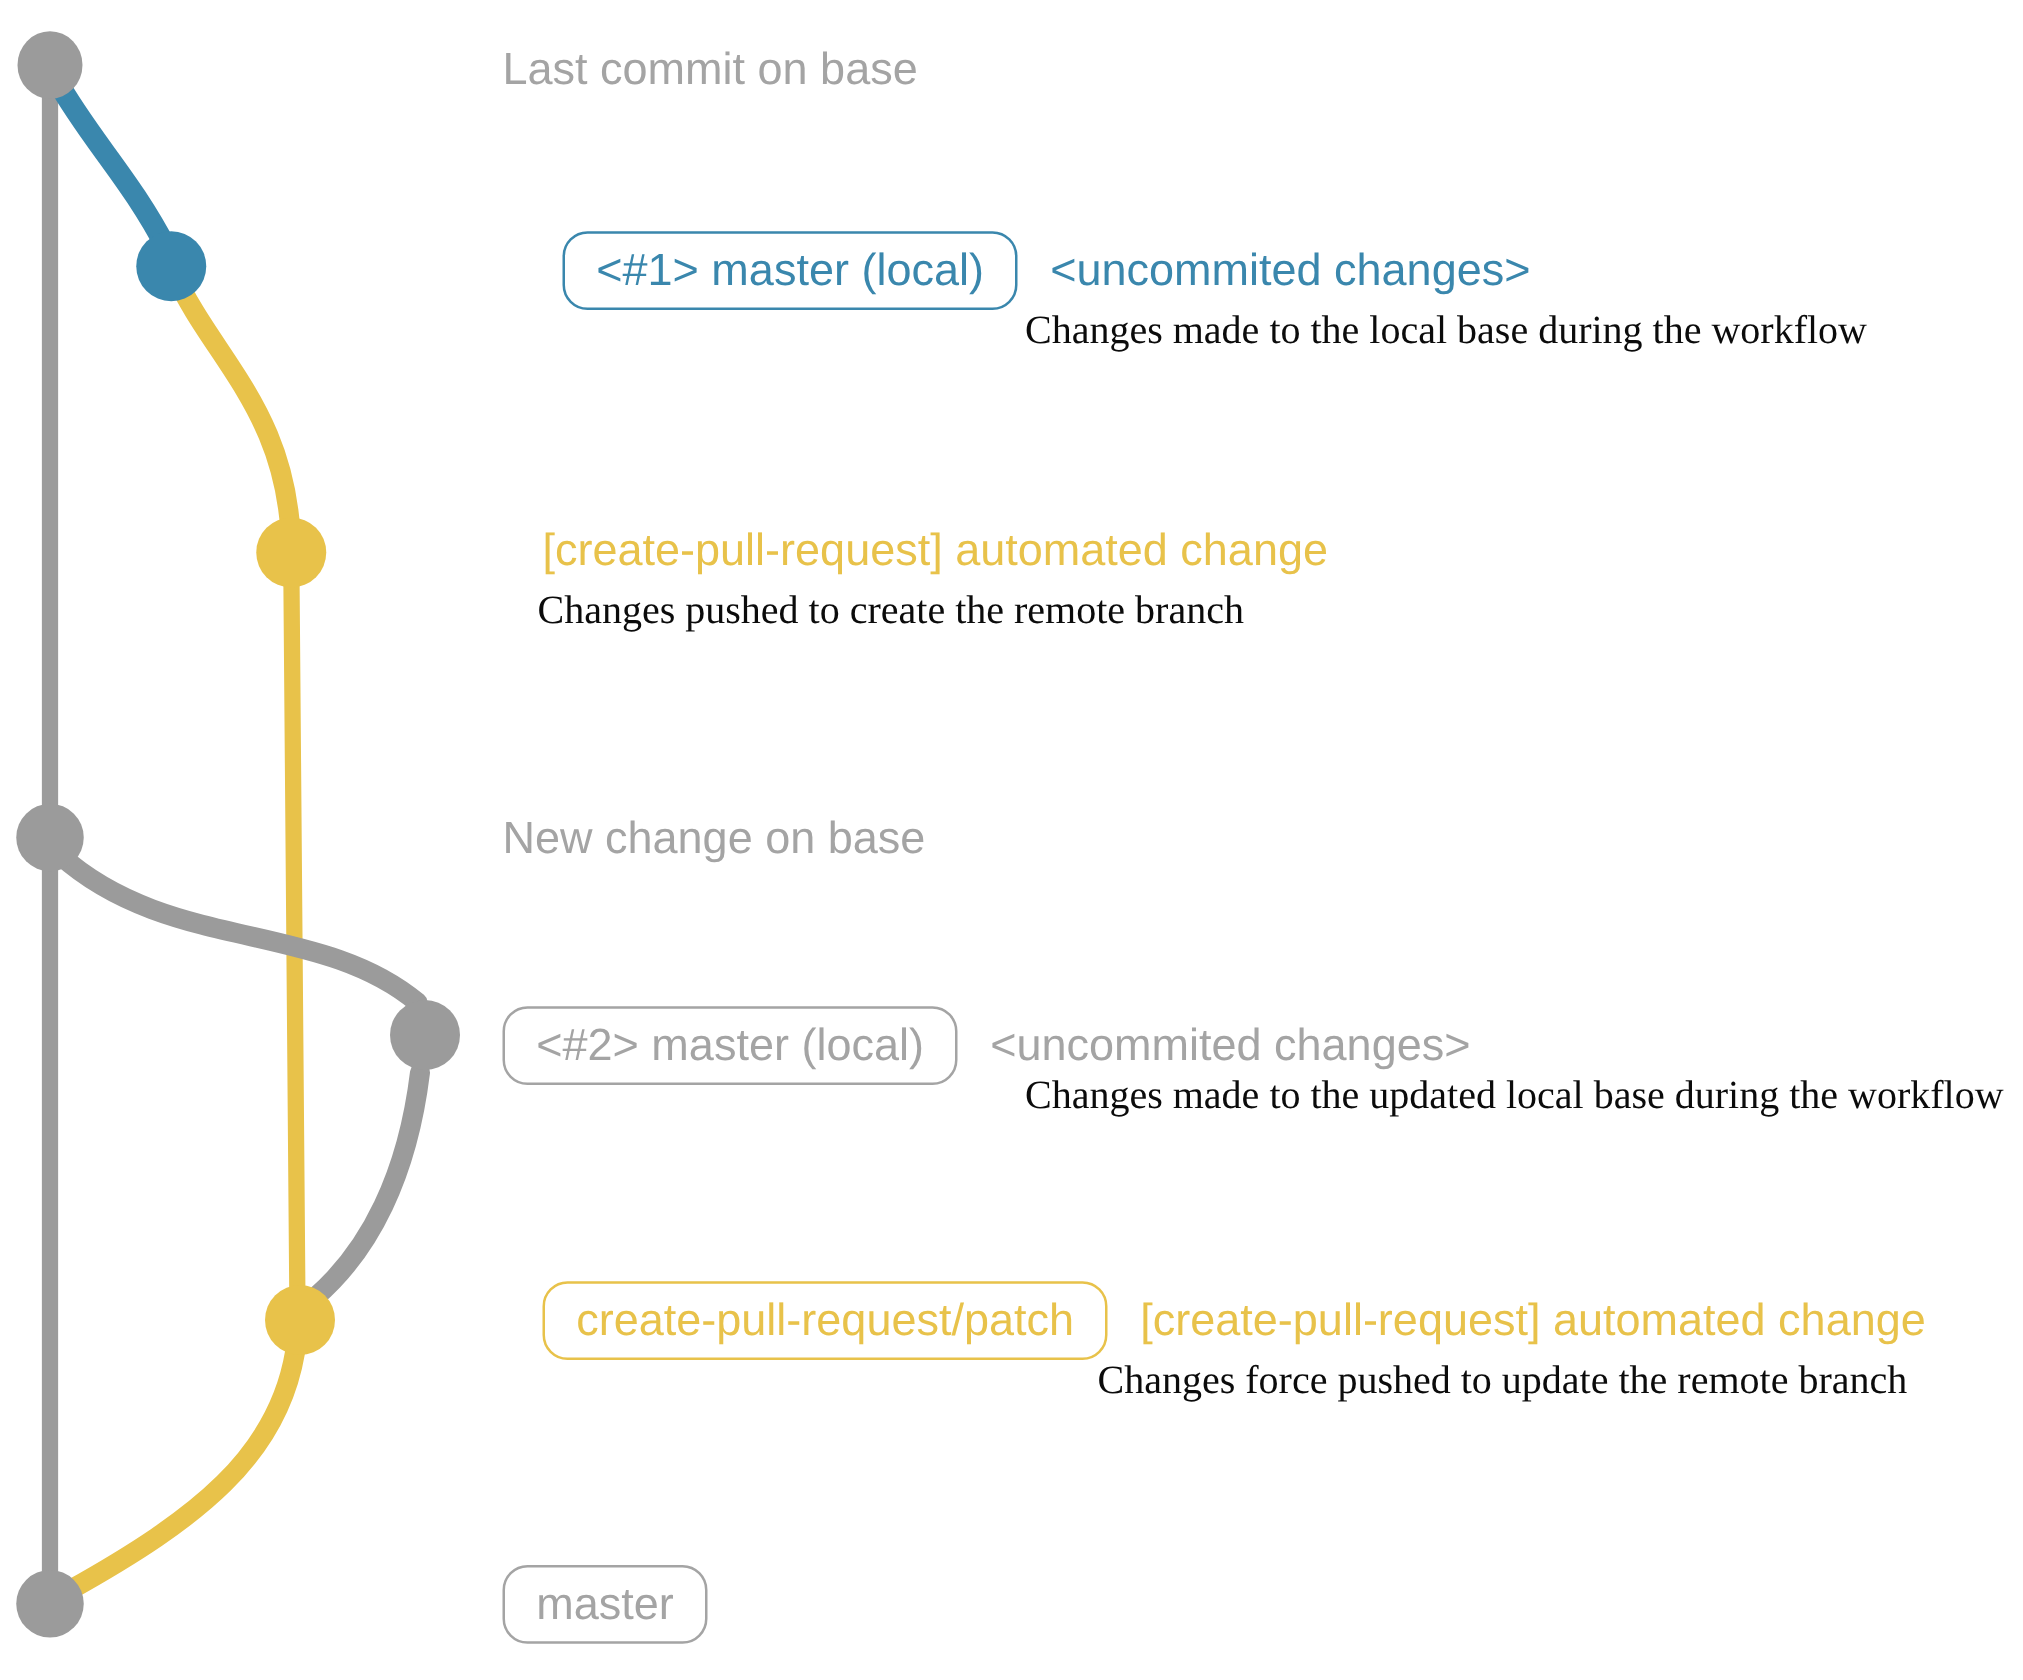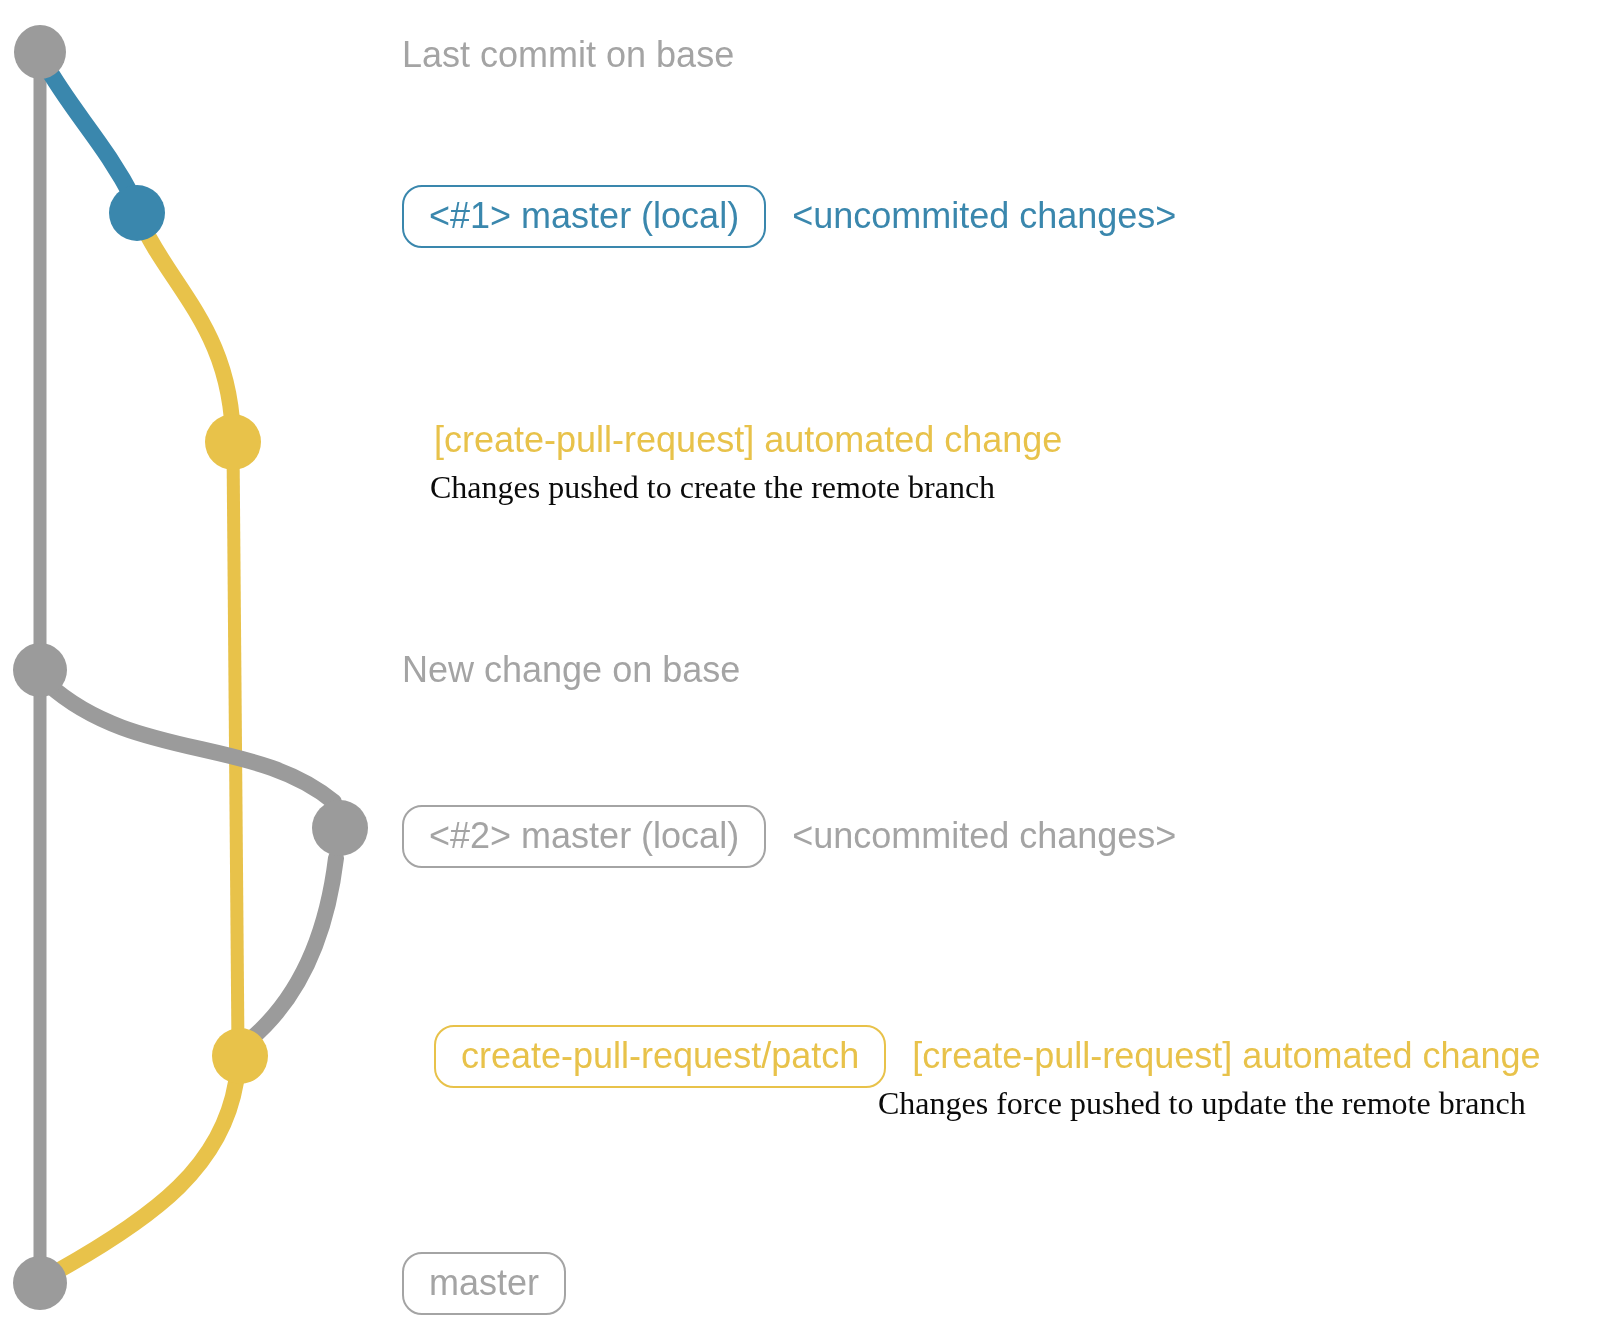--- a/index.html
+++ b/index.html
@@ -14,21 +14,21 @@
   .graph .curve-blue{stroke:var(--blue);stroke-width:17px;}
   .graph .curve-yellow{stroke:var(--yellow);stroke-width:16px;}
   .graph .vline-yellow{stroke:var(--yellow);stroke-width:13px;}
   .graph .dot-gray{fill:var(--gray);}
   .graph .dot-blue{fill:var(--blue);}
   .graph .dot-yellow{fill:var(--yellow);}
   .row{
     position:absolute;left:402px;height:64px;display:flex;align-items:center;gap:26px;
     font-size:36px;white-space:nowrap;text-align:right;
   }
-  .row.blue{color:var(--blue);}
+  .row.blue{color:var(--blue);margin-left:48px;}
   .row.yellow{color:var(--yellow);margin-left:32px;}
   .row.gray{color:var(--gray_text);}
   .badge{
     display:flex;align-items:center;height:59px;padding:0 25px;
     border:2.5px solid currentColor;border-radius:20px;white-space:nowrap;
   }
   .desc{
     position:absolute;font-family:"Liberation Serif",serif;font-size:32px;
     color:var(--ink);white-space:nowrap;line-height:44px;
   }
@@ -58,34 +58,36 @@
   </svg>
 
   <div class="row gray" style="top:23px">
     <span class="msg">Last commit on base</span>
   </div>
 
   <div class="row blue" style="top:184px">
     <span class="badge">&lt;#1&gt; master (local)</span>
     <span class="msg">&lt;uncommited changes&gt;</span>
   </div>
+  <div class="desc" style="top:241px;left:820px">Changes made to the local base during the workflow</div>
 
   <div class="row yellow" style="top:408px">
     <span class="msg">[create-pull-request] automated change</span>
   </div>
   <div class="desc" style="top:465px;left:430px">Changes pushed to create the remote branch</div>
 
   <div class="row gray" style="top:638px">
     <span class="msg">New change on base</span>
   </div>
 
   <div class="row gray" style="top:804px">
     <span class="badge">&lt;#2&gt; master (local)</span>
     <span class="msg">&lt;uncommited changes&gt;</span>
   </div>
+  <div class="desc" style="top:853px;left:820px">Changes made to the updated local base during the workflow</div>
 
   <div class="row yellow" style="top:1024px">
     <span class="badge">create-pull-request/patch</span>
     <span class="msg">[create-pull-request] automated change</span>
   </div>
   <div class="desc" style="top:1081px;left:878px">Changes force pushed to update the remote branch</div>
 
   <div class="row gray" style="top:1251px">
     <span class="badge">master</span>
   </div>

